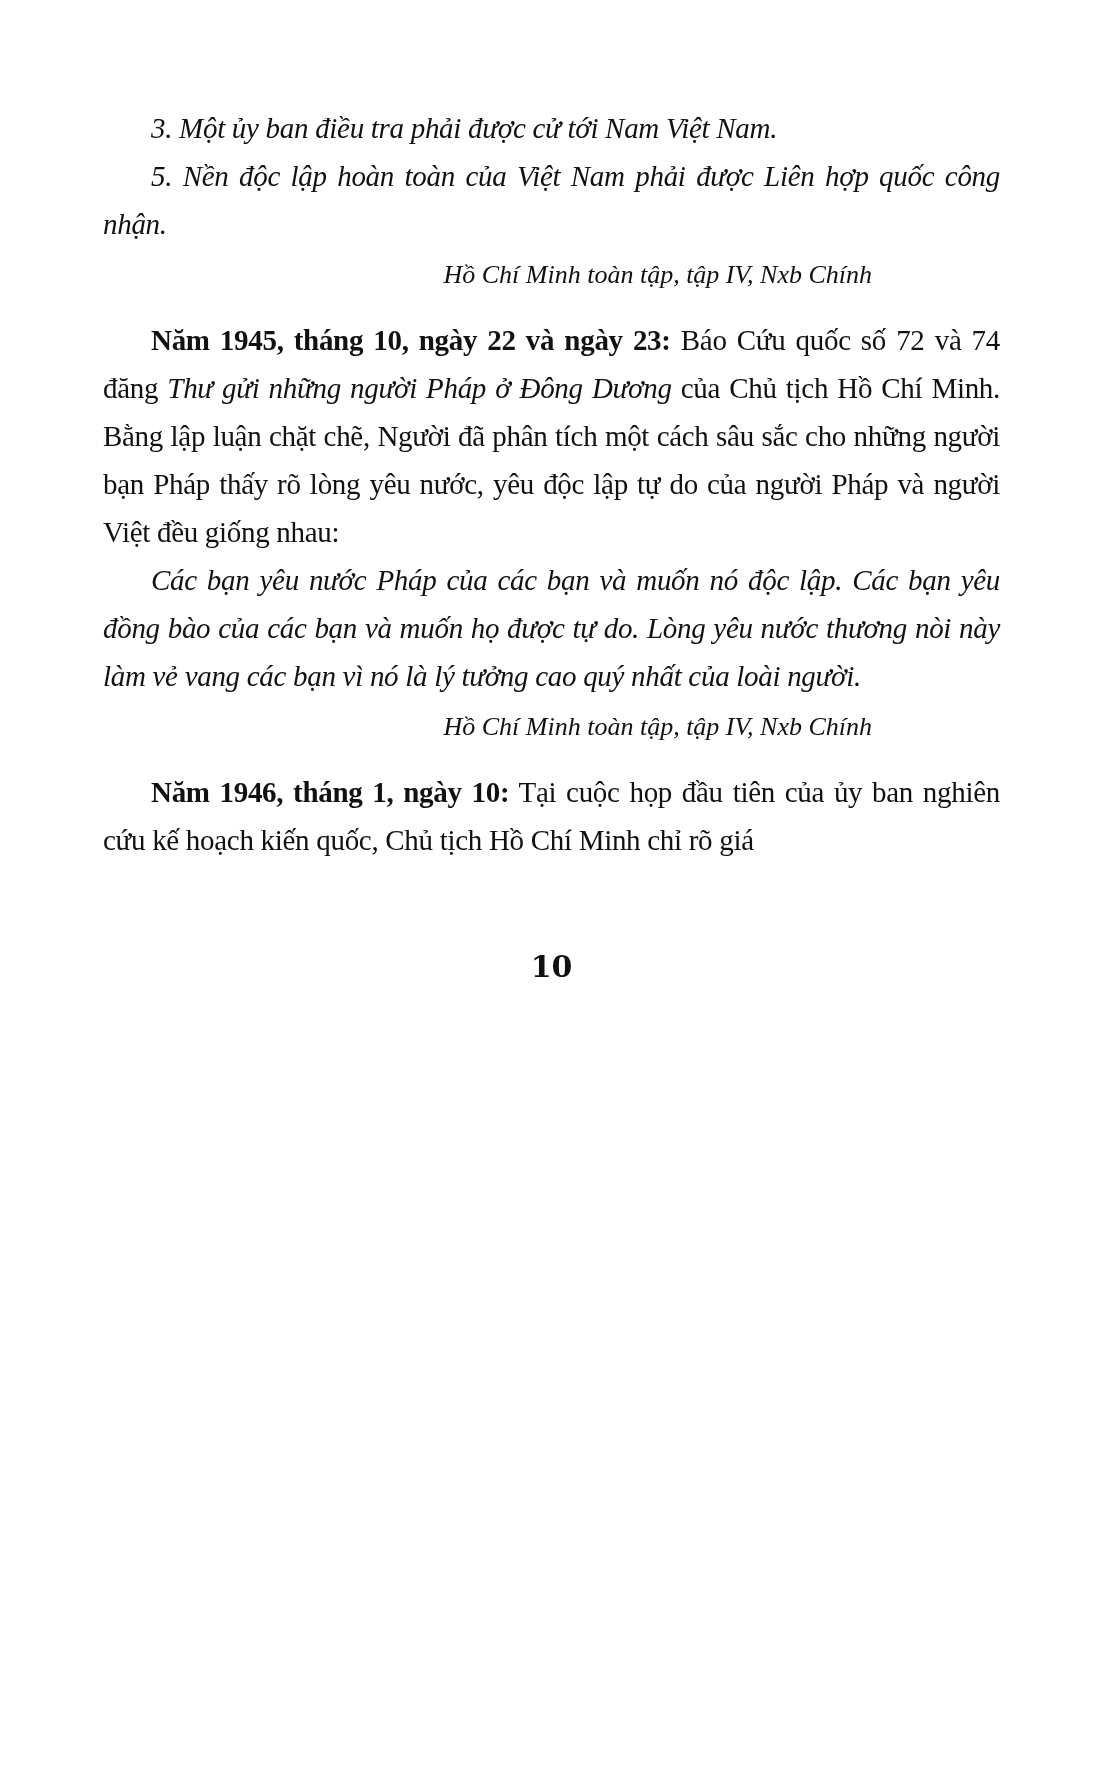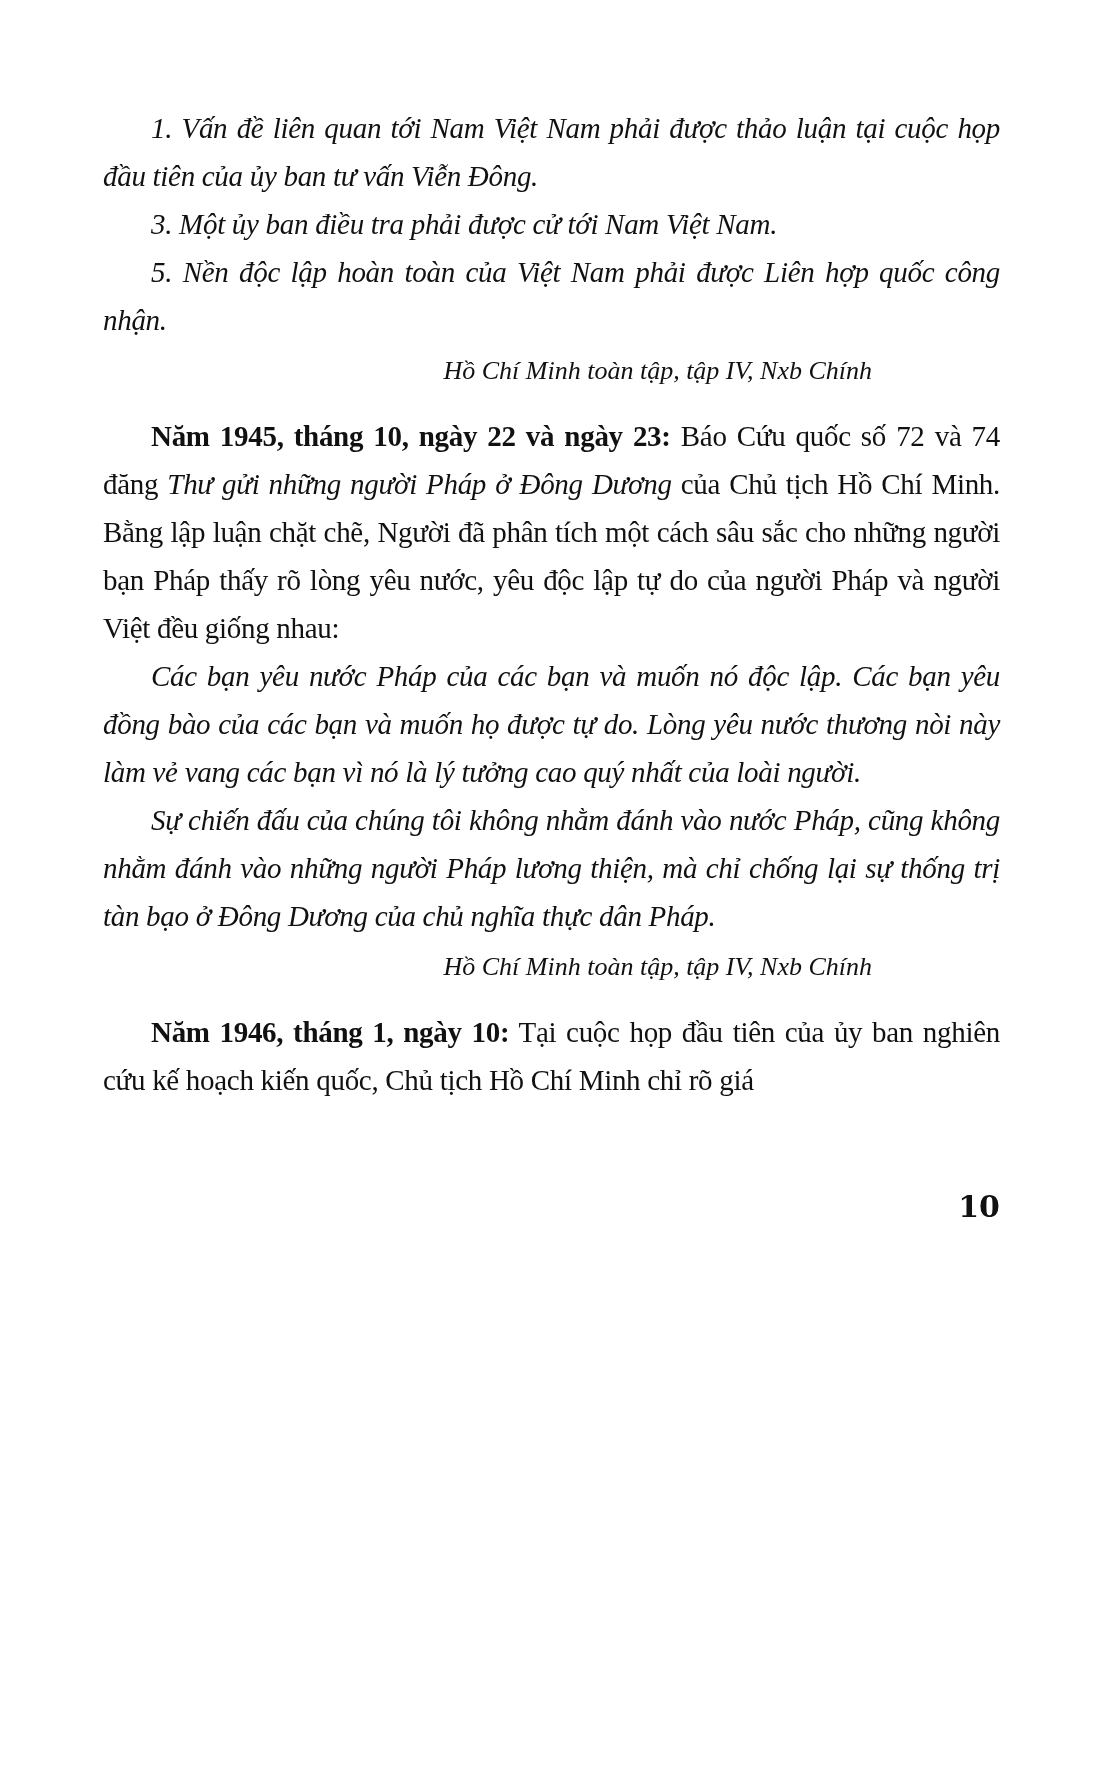--- a/index.html
+++ b/index.html
@@ -52,40 +52,38 @@
   }
   .work-title {
     font-style: italic;
   }
   .page-number {
     font-family: "DejaVu Serif", "Liberation Serif", serif;
     font-weight: bold;
     font-size: 30px;
     line-height: 34px;
     margin-top: 86px;
-    text-align: right;
+    text-align: center;
   }
 </style>
 </head>
 <body>
 
 <div class="page">
 
-  <p class="body-text indent quote-italic">1. Vấn đề liên quan tới Nam Việt Nam phải được thảo luận tại cuộc họp đầu tiên của ủy ban tư vấn Viễn Đông.</p>
   <p class="body-text indent quote-italic">3. Một ủy ban điều tra phải được cử tới Nam Việt Nam.</p>
   <p class="body-text indent quote-italic">5. Nền độc lập hoàn toàn của Việt Nam phải được Liên hợp quốc công nhận.</p>
 
   <div class="citation">
     <div>Hồ Chí Minh toàn tập, tập IV, Nxb Chính</div>
   </div>
 
   <p class="body-text indent"><span class="entry-lead">Năm 1945, tháng 10, ngày 22 và ngày 23:</span><span> Báo Cứu quốc số 72 và 74 đăng </span><span class="work-title">Thư gửi những người Pháp ở Đông Dương</span><span> của Chủ tịch Hồ Chí Minh. Bằng lập luận chặt chẽ, Người đã phân tích một cách sâu sắc cho những người bạn Pháp thấy rõ lòng yêu nước, yêu độc lập tự do của người Pháp và người Việt đều giống nhau:</span></p>
 
   <p class="body-text indent quote-italic">Các bạn yêu nước Pháp của các bạn và muốn nó độc lập. Các bạn yêu đồng bào của các bạn và muốn họ được tự do. Lòng yêu nước thương nòi này làm vẻ vang các bạn vì nó là lý tưởng cao quý nhất của loài người.</p>
-  <p class="body-text indent quote-italic">Sự chiến đấu của chúng tôi không nhằm đánh vào nước Pháp, cũng không nhằm đánh vào những người Pháp lương thiện, mà chỉ chống lại sự thống trị tàn bạo ở Đông Dương của chủ nghĩa thực dân Pháp.</p>
 
   <div class="citation">
     <div>Hồ Chí Minh toàn tập, tập IV, Nxb Chính</div>
   </div>
 
   <p class="body-text indent"><span class="entry-lead">Năm 1946, tháng 1, ngày 10:</span><span> Tại cuộc họp đầu tiên của ủy ban nghiên cứu kế hoạch kiến quốc, Chủ tịch Hồ Chí Minh chỉ rõ giá</span></p>
 
   <div class="page-number">10</div>
 
 </div>

